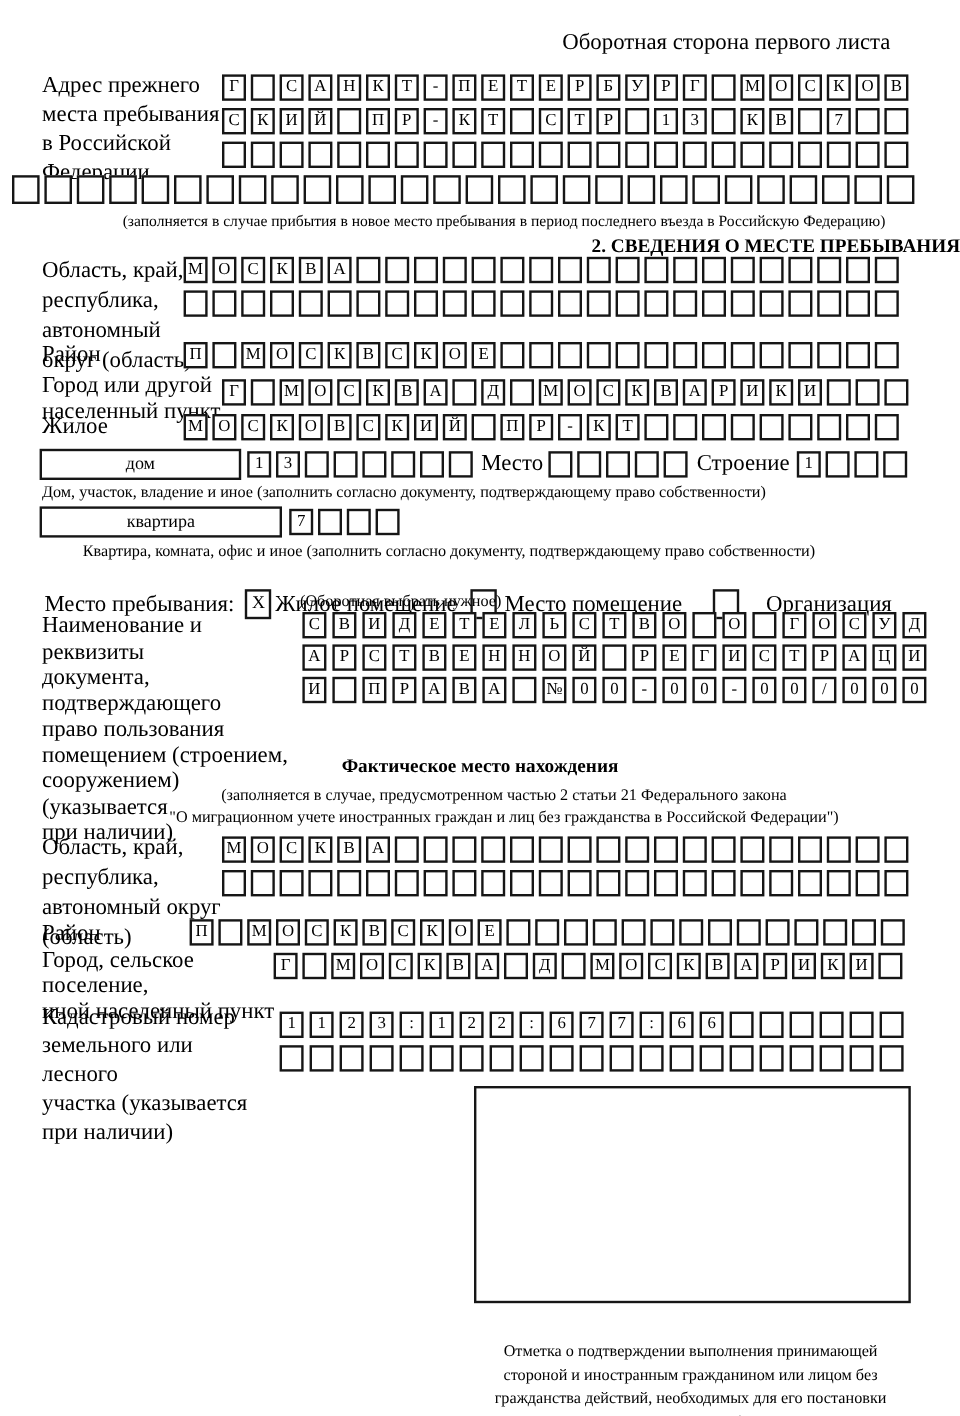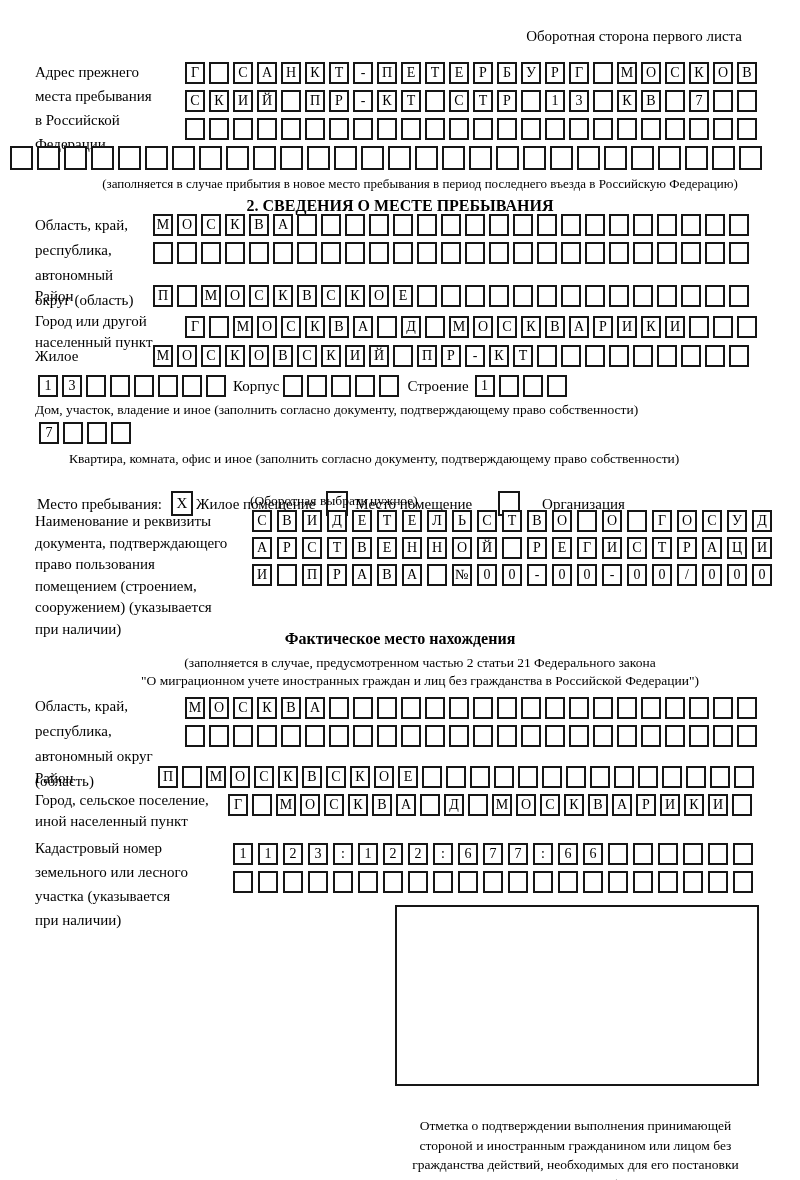--- a/index.html
+++ b/index.html
@@ -2,21 +2,21 @@
 <html><head>
 <meta charset="utf-8">
 <style>
   html,body { margin:0; padding:0; }
   body {
     width:800px; height:1180px; background:#ffffff; color:#000;
     font-family:"Liberation Serif","DejaVu Serif",serif;
     position:relative; overflow:hidden;
   }
   .abs { position:absolute; }
-  .label { font-size:15px; line-height:24px; }
+  .label { font-size:19px; line-height:24px; }
   .small { font-size:13px; }
   .title { font-weight:bold; font-size:16px; text-align:center; width:800px; left:0; }
   .center { text-align:center; width:800px; left:0;margin-left:20px; }
   .cells { display:flex; gap:4px; }
   .gap5 { gap:5px; }
   .box {
     box-sizing:border-box; flex:none;
     width:20px; height:22px; border:2px solid #161616;
     display:inline-flex; align-items:center; justify-content:center;
     font-size:14px; line-height:1; background:#fff;
@@ -141,21 +141,21 @@
     <span class="box"></span>
     <span class="box"></span>
     <span class="box"></span>
     <span class="box"></span>
     <span class="box"></span>
     <span class="box"></span>
     <span class="box"></span>
   </div>
 <div class="abs small center" style="top:176px;">(заполняется в случае прибытия в новое место пребывания в период последнего въезда в Российскую Федерацию)</div>
 
-<div class="abs title" style="top:197px;">2. СВЕДЕНИЯ О МЕСТЕ ПРЕБЫВАНИЯ</div>
+<div class="abs title" style="top:197px;text-align:right;">2. СВЕДЕНИЯ О МЕСТЕ ПРЕБЫВАНИЯ</div>
 
 <div class="abs label" style="left:35px; top:213px; width:140px; line-height:25px;">Область, край,<br>республика,<br>автономный<br>округ (область)</div>
 <div class="abs cells" style="left:153px; top:214px;">
     <span class="box">М</span>
     <span class="box">О</span>
     <span class="box">С</span>
     <span class="box">К</span>
     <span class="box">В</span>
     <span class="box">А</span>
     <span class="box"></span>
@@ -286,49 +286,51 @@
     <span class="box"></span>
     <span class="box"></span>
     <span class="box"></span>
     <span class="box"></span>
     <span class="box"></span>
     <span class="box"></span>
     <span class="box"></span>
   </div>
 
 <div class="abs hrow" style="left:33px; top:374px;">
+  <div class="longbox" style="width:168px;">дом</div>
   <div class="cells" style="margin-left:5px;">
       <span class="box">1</span>
       <span class="box">3</span>
       <span class="box"></span>
       <span class="box"></span>
       <span class="box"></span>
       <span class="box"></span>
       <span class="box"></span>
       <span class="box"></span>
     </div>
-  <span class="label" style="margin-left:7px;">Корпус</span>
+  <span class="label" style="margin-left:7px;">Место</span>
   <div class="cells" style="margin-left:4px;">
       <span class="box"></span>
       <span class="box"></span>
       <span class="box"></span>
       <span class="box"></span>
       <span class="box"></span>
     </div>
   <span class="label" style="margin-left:8px;">Строение</span>
   <div class="cells" style="margin-left:6px;">
       <span class="box">1</span>
       <span class="box"></span>
       <span class="box"></span>
       <span class="box"></span>
     </div>
 </div>
 <div class="abs" style="left:35px; top:402px; font-size:13.5px;">Дом, участок, владение и иное (заполнить согласно документу, подтверждающему право собственности)</div>
 
 <div class="abs hrow" style="left:33px; top:422px;">
+  <div class="longbox" style="width:202px;">квартира</div>
   <div class="cells" style="margin-left:6px;">
       <span class="box">7</span>
       <span class="box"></span>
       <span class="box"></span>
       <span class="box"></span>
     </div>
 </div>
 <div class="abs" style="left:35px; top:451px; font-size:13.5px;margin-left:34px;">Квартира, комната, офис и иное (заполнить согласно документу, подтверждающему право собственности)</div>
 
 <div class="abs hrow" style="left:37px; top:491px;align-items:center;">

